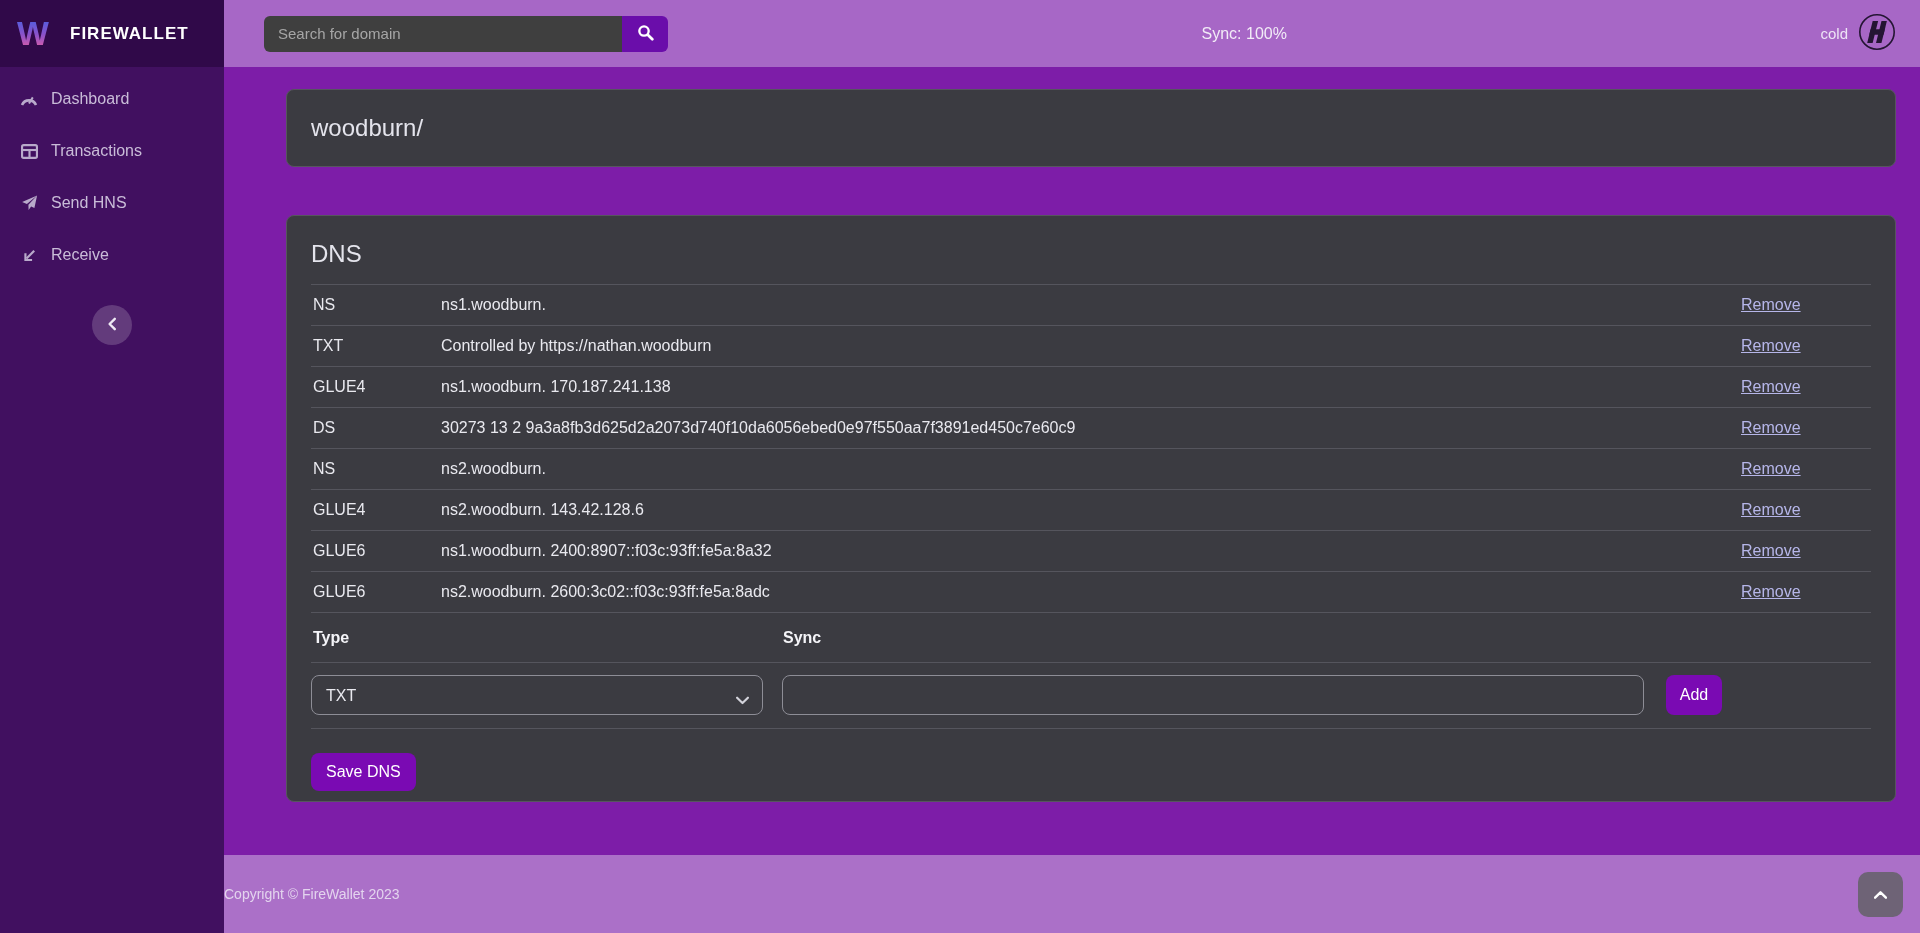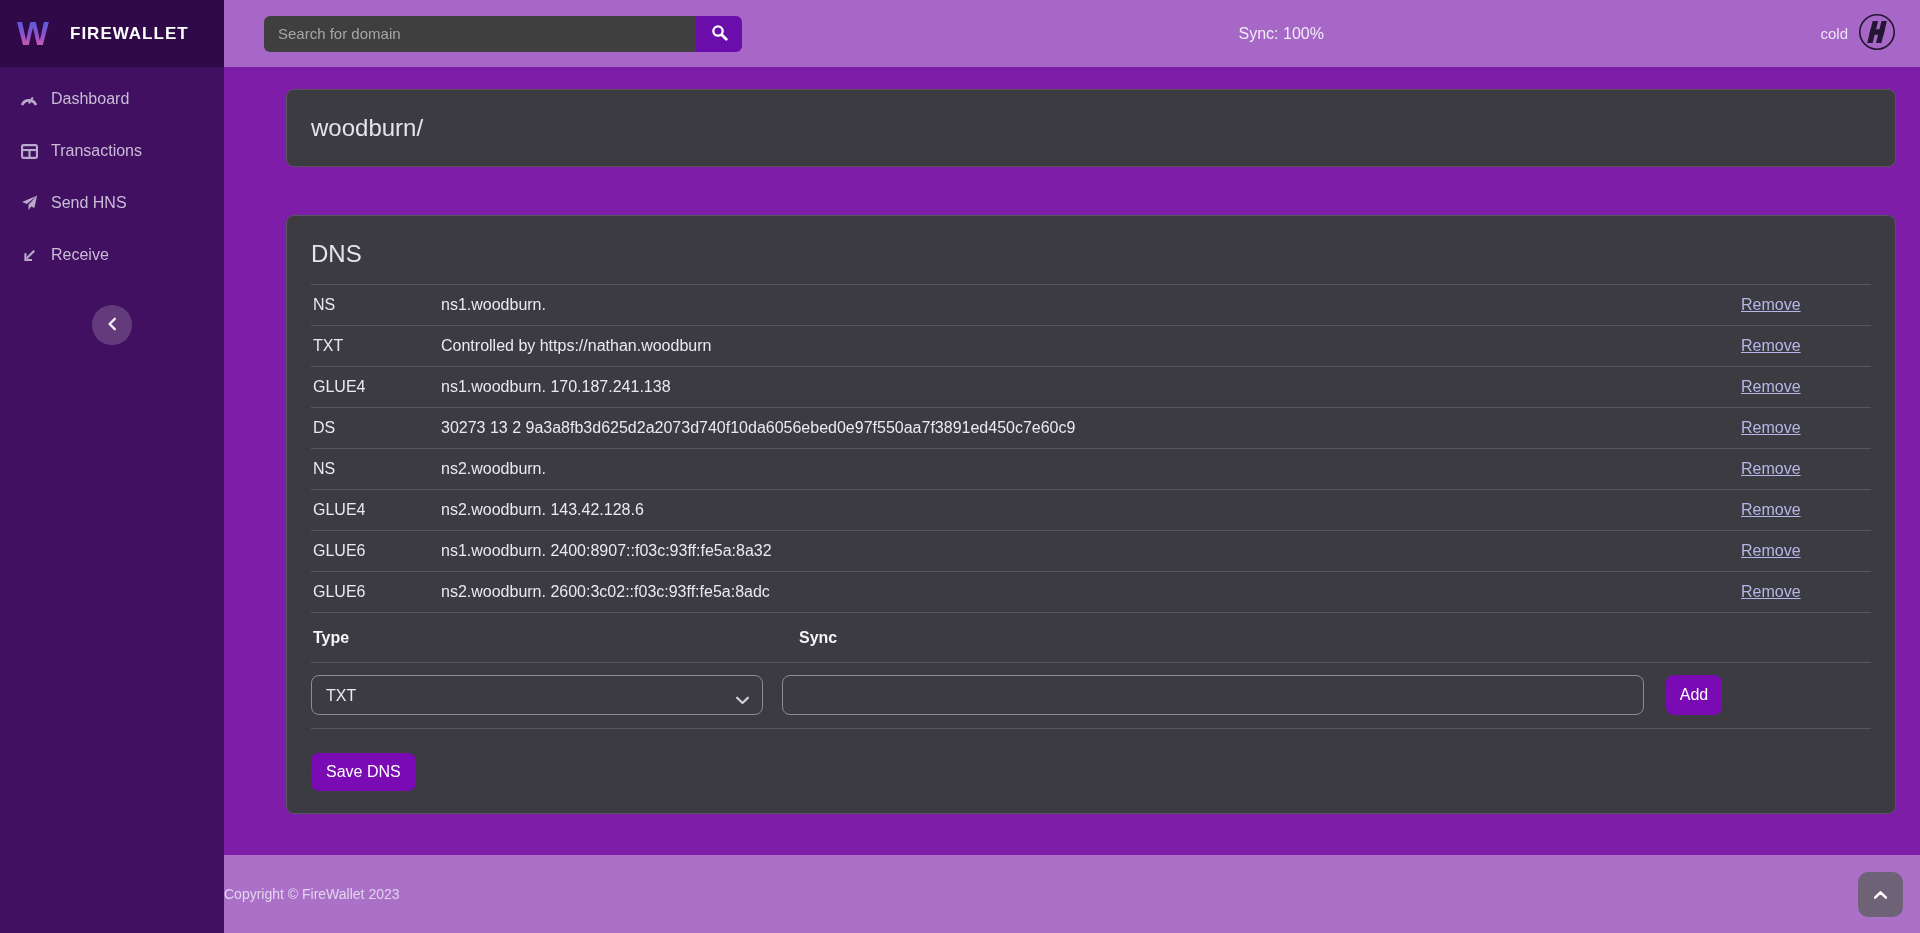--- a/index.html
+++ b/index.html
@@ -22,47 +22,47 @@
   .collapse-btn { width:40px; height:40px; border-radius:50%; background:rgba(255,255,255,0.18);
                   border:none; margin:24px 0 0 92px; display:flex; align-items:center; justify-content:center;
                   cursor:pointer; }
 
   
   .content { flex:1; display:flex; flex-direction:column; min-width:0; }
 
   
   .topbar { height:67px; background:#a767c6; display:flex; align-items:center; padding:0 24px; flex:0 0 67px; }
   .search-group { display:flex; margin-left:16px; }
-  .search-input { width:432px; height:36px; background:#3f3f3f; border:none; border-radius:6px 0 0 6px;
+  .search-input { width:358px; height:36px; background:#3f3f3f; border:none; border-radius:6px 0 0 6px;
                   padding:0 14px; color:#e8e8e8; font-size:15px; outline:none; }
   .search-input::placeholder { color:#a6a6a6; }
   .search-btn { width:46px; height:36px; background:#6a0daa; border:none; border-radius:0 6px 6px 0;
                 display:flex; align-items:center; justify-content:center; cursor:pointer; }
   .sync { flex:1; text-align:center; color:#f2ecf7; font-size:16px; }
   .right-group { display:flex; align-items:center; gap:10px; }
   .wallet-mode { color:#eee4f6; font-size:15px; }
 
   
   .main { flex:1; background:#7d1da8; padding:22px 24px; overflow:hidden; }
   .card { background:#3b3b41; border:1px solid #56565e; border-radius:8px;margin-left:38px; }
   .domain-card { padding:24px; margin-bottom:48px; }
   .domain-title { color:#e4e4ec; font-size:24px; font-weight:normal; }
-  .dns-card { padding:24px 24px 22px; }
+  .dns-card { padding:24px 24px 10px; }
   .dns-title { color:#e4e4ec; font-size:24px; font-weight:normal; margin-bottom:16px; }
 
   .dns-table { width:100%; }
   .dns-row { display:flex; align-items:center; height:41px; border-top:1px solid #55555d;
              font-size:16px; color:#e9e9ef; }
   .col-type { width:130px; padding-left:2px; flex:0 0 130px; }
   .col-value { flex:1; white-space:nowrap; overflow:hidden; }
   .col-action { width:130px; flex:0 0 130px; }
   .remove-link { color:#b6b6e9; text-decoration:underline; font-size:16px; cursor:pointer; }
 
   .form-header-row { display:flex; align-items:center; height:50px; border-top:1px solid #55555d;
-                     color:#f4f4f8; font-weight:bold; font-size:16px;gap:16px; }
+                     color:#f4f4f8; font-weight:bold; font-size:16px; }
   .fh-type { width:472px; flex:0 0 472px; padding-left:2px; }
   .form-row { display:flex; align-items:center; border-top:1px solid #55555d; border-bottom:1px solid #55555d;
               padding:12px 0 13px; }
   .select-wrap { position:relative; width:452px; flex:0 0 452px; }
   .type-select { appearance:none; -webkit-appearance:none; width:452px; height:40px; background:#3b3b41;
                  border:1px solid #8d8d96; border-radius:8px; color:#e9e9ef; font-size:16px;
                  padding:0 34px 0 14px; outline:none; cursor:pointer; }
   .select-chevron { position:absolute; right:14px; top:16px; pointer-events:none; }
   .value-input { flex:0 0 862px; width:862px; height:40px; margin-left:19px; background:transparent;
                  border:1px solid #8d8d96; border-radius:8px; padding:0 14px; color:#e9e9ef;

